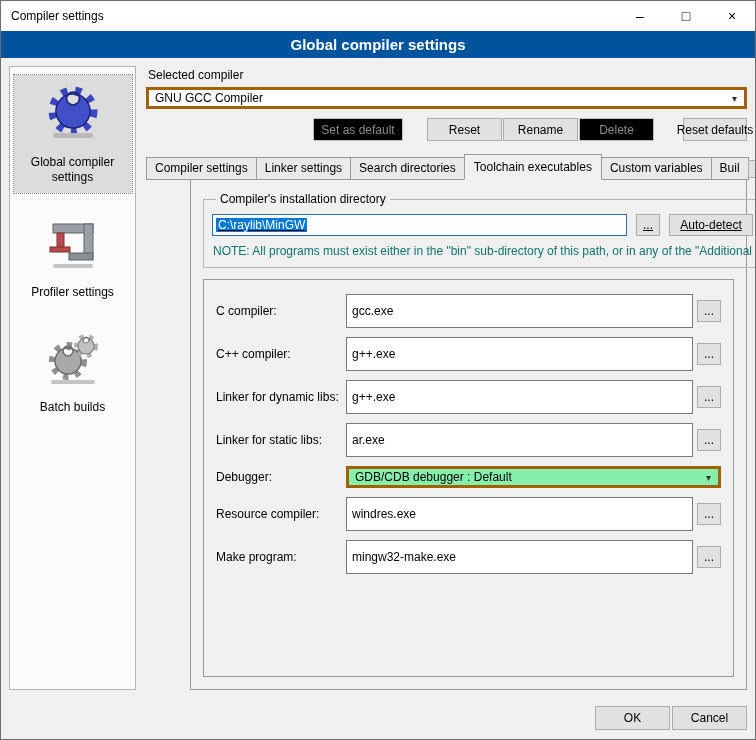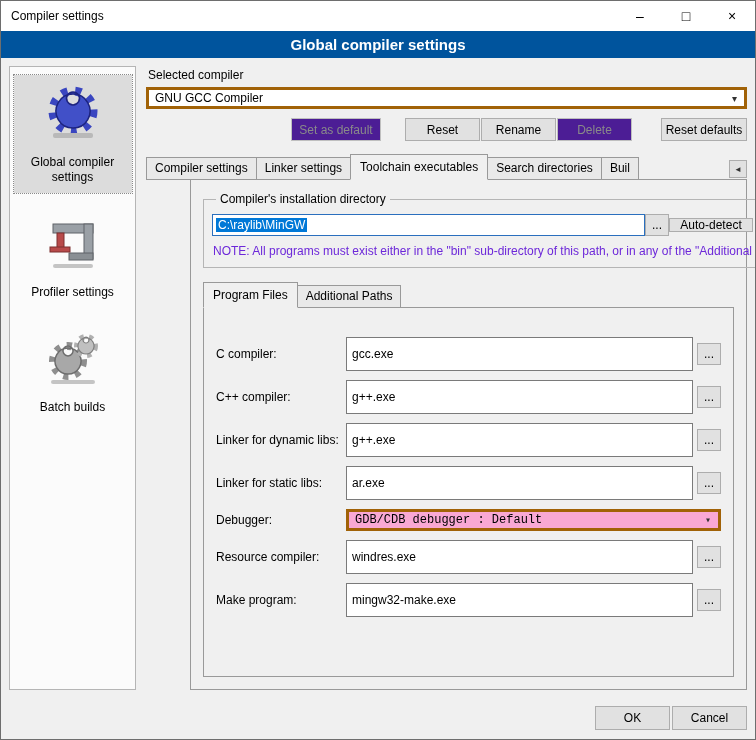--- a/index.html
+++ b/index.html
@@ -28,51 +28,51 @@
   .side-icon svg { width: 64px; height: 64px; display: block; }
   .side-label { line-height: 1.25; }
 
   
   .main { flex: 1 1 auto; display: flex; flex-direction: column; min-width: 0; }
   .sel-label { margin: 2px 0 5px 2px; }
 
   
   .combo { height: 22px; border: 3px solid #a16207; background: #fff; display: flex; align-items: center; padding: 0 7px 0 6px; }
   .combo-arrow { margin-left: auto; font-size: 10px; color: #333; }
-  .combo.gray { background: #f9a8d4; font-family: Liberation Mono, monospace; }
+  .combo.gray { background: #86efac; }
 
   
   .btn { height: 23px; background: #e1e1e1; border: 1px solid #adadad; display: flex; align-items: center; justify-content: center; white-space: nowrap; cursor: default; padding: 0 6px; }
-  .btn.disabled { color: #8a8a8a; background: #4c1d95; border-color: #bfbfbf; }
-  .w75 { width: 75px; } .w86 { width: 86px; } .w90 { width: 90px; }
+  .btn.disabled { color: #8a8a8a; background: #000000; border-color: #bfbfbf; }
+  .w75 { width: 75px; } .w86 { width: 64px; } .w90 { width: 90px; }
   .btn-row { display: flex; justify-content: flex-end; gap: 1px; margin-top: 9px; }
   .gap24 { margin-left: 23px; } .gap29 { margin-left: 28px; }
 
   
   .tab-strip { display: flex; align-items: flex-end; margin-top: 13px; position: relative; z-index: 2; }
   .tab { background: #e9e9e9; border: 1px solid #999; padding: 3px 8px 4px; margin-right: -1px; white-space: nowrap; cursor: default; }
   .tab.active { background: #f0f0f0; border-bottom-color: #f0f0f0; padding: 5px 9px 5px; position: relative; z-index: 3; }
   .tab-arrows { margin-left: auto; display: flex; gap: 2px; margin-bottom: 2px; }
   .arrow-btn { width: 18px; height: 18px; background: #e1e1e1; border: 1px solid #adadad; display: flex; align-items: center; justify-content: center; font-size: 8px; color: #333; }
 
   .tab-panel { flex: 1 1 auto; border: 1px solid #999; background: #f0f0f0; margin-top: -1px; padding: 12px 10px 12px; display: flex; flex-direction: column; min-height: 0; margin-left: 44px; }
 
   
   .group { border: 1px solid #b5b5b5; margin: 0 2px 12px; padding: 8px 8px 9px; }
   .group legend { padding: 0 4px; margin-left: 4px; }
-  .dir-row { display: flex; gap: 0; align-items: center; }
+  .dir-row { display: flex; gap: 9px; align-items: center; text-decoration: underline; }
   .dir-input { flex: 1; height: 22px; border: 1px solid #2a6fbe; background: #fff; display: flex; align-items: center; padding: 1px 3px; overflow: hidden; }
   .sel-text { background: #0078d7; color: #fff; padding: 0 2px; white-space: nowrap; }
   .browse { width: 24px; height: 22px; padding: 0; }
-  .autodetect { min-width: 84px; height: 14px; }
-  .note { color: #6d28d9; margin: 8px 1px 0; white-space: nowrap; overflow: hidden; text-align: right; }
+  .autodetect { min-width: 84px; height: 22px; }
+  .note { color: #0f766e; margin: 8px 1px 0; white-space: nowrap; overflow: hidden; text-align: right; }
 
   
   .subtab-strip { display: flex; align-items: flex-end; margin: 2px 2px 0; position: relative; z-index: 2; }
-  .subpanel { flex: 1 1 auto; border: 1px solid #999; margin: -1px 2px 0; padding: 29px 12px; background: #f0f0f0; min-height: 0; }
+  .subpanel { flex: 1 1 auto; border: 1px solid #999; margin: -1px 2px 0; padding: 14px 12px; background: #f0f0f0; min-height: 0; }
 
   
   .fields { display: grid; grid-template-columns: 128px 1fr 26px; row-gap: 9px; column-gap: 2px; align-items: center; }
   .fields label { grid-column: 1; }
   .field-input { grid-column: 2; height: 34px; border: 1px solid #7a7a7a; background: #fff; padding: 1px 5px; font-family: "Liberation Sans", sans-serif; font-size: 12px; width: 100%; }
   .field-browse { grid-column: 3; width: 24px; height: 22px; padding: 0; justify-self: end; }
   .span2 { grid-column: 2 / 4; }
 
   
   .footer { flex: 0 0 auto; display: flex; justify-content: flex-end; gap: 2px; padding: 8px 8px 9px; }
@@ -147,22 +147,23 @@
         <div class="btn w90 disabled">Set as default</div>
         <div class="btn w75 gap24">Reset</div>
         <div class="btn w75">Rename</div>
         <div class="btn w75 disabled">Delete</div>
         <div class="btn w86 gap29">Reset defaults</div>
       </div>
 
       <div class="tab-strip">
         <div class="tab">Compiler settings</div>
         <div class="tab">Linker settings</div>
+        <div class="tab">Search directories</div>
         <div class="tab active">Toolchain executables</div>
-        <div class="tab">Search directories</div>
+        <div class="tab">Custom variables</div>
         <div class="tab">Buil</div>
         <div class="tab-arrows">
           <div class="arrow-btn">◄</div>
 
         </div>
       </div>
 
       <div class="tab-panel">
 
         <fieldset class="group">
@@ -170,24 +171,20 @@
           <div class="dir-row">
             <div class="dir-input">
               <span class="sel-text">C:\raylib\MinGW</span>
             </div>
             <div class="btn browse">...</div>
             <div class="btn autodetect">Auto-detect</div>
           </div>
           <div class="note">NOTE: All programs must exist either in the "bin" sub-directory of this path, or in any of the "Additional</div>
         </fieldset>
 
-        <div class="subtab-strip">
-          <div class="tab active">Program Files</div>
-          <div class="tab">Additional Paths</div>
-        </div>
 
         <div class="subpanel">
           <div class="fields">
 
             <label>C compiler:</label>
             <input class="field-input" value="gcc.exe" style="">
             <div class="btn field-browse">...</div>
 
             <label>C++ compiler:</label>
             <input class="field-input" value="g++.exe" style="">

